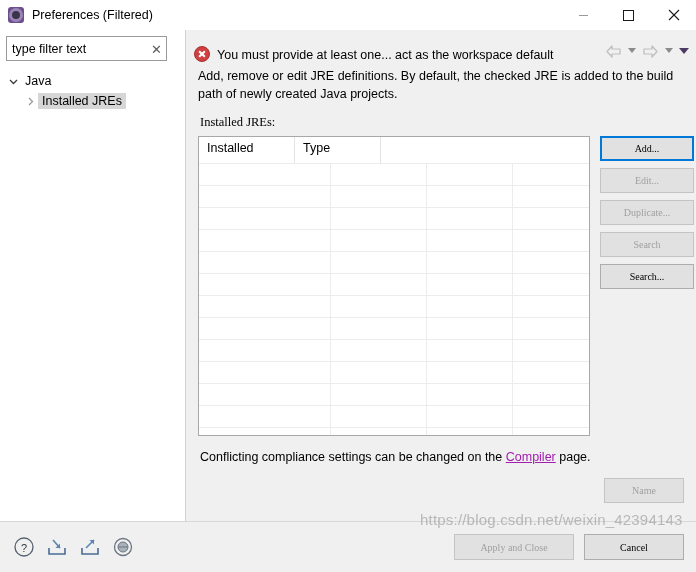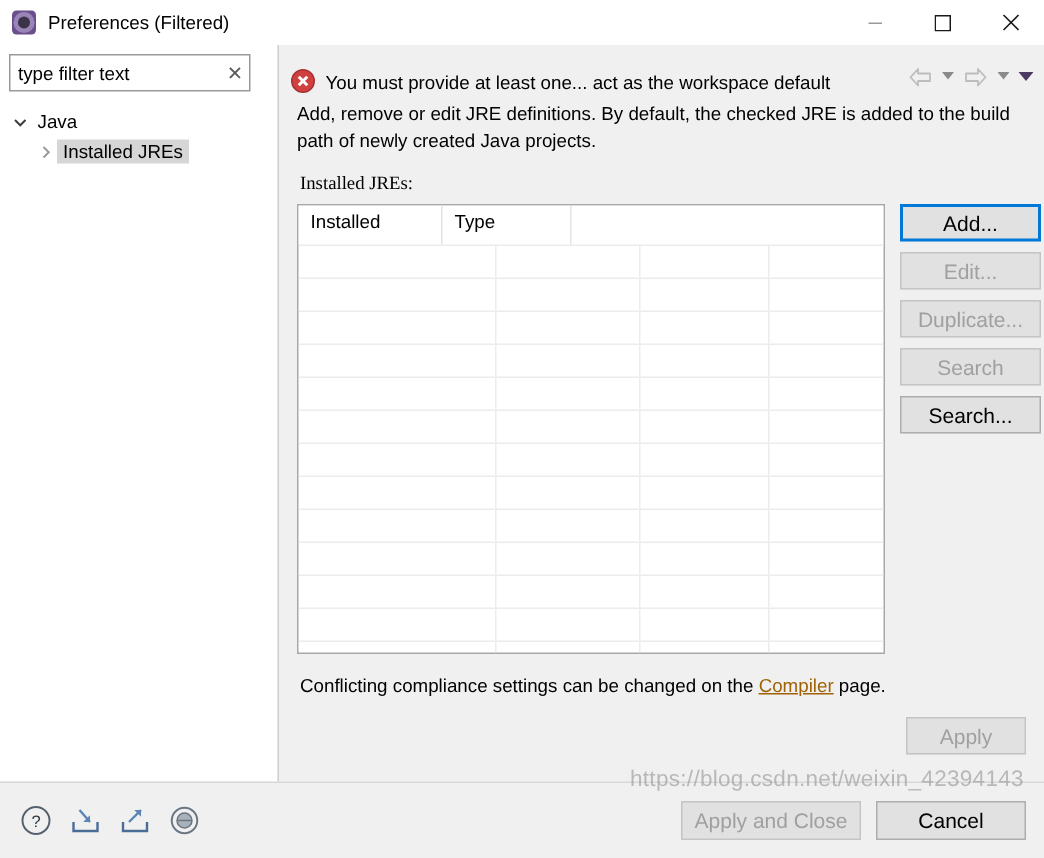--- a/index.html
+++ b/index.html
@@ -238,22 +238,22 @@
   .tcell:last-child { border-right: none; }
 
   #table-buttons {
     margin-left: 10px;
     display: flex; flex-direction: column;
     gap: 7px;
     padding-top: 0px;
   }
   .btn {
     width: 94px; height: 25px;
-    font-family: Liberation Sans, sans-serif;
-    font-size: 14px;
+    font-family: Liberation Serif, serif;
+    font-size: 10px;
     background: #e1e1e1;
     border: 1px solid #adadad;
     color: #000;
     display: flex; align-items: center; justify-content: center;
     white-space: nowrap;
   }
   .btn.focused {
     border: 2px solid #0078d7;
     background: #e1e1e1;
   }
@@ -262,21 +262,21 @@
     background: #e1e1e1;
     border: 1px solid #c4c4c4;
   }
 
   #footer-note {
     font-size: 12.5px; color: #000;
     margin-top: 14px;
     padding-left: 2px;
   }
   #footer-note a {
-    color: #a16207;
+    color: #a21caf;
     text-decoration: underline;
   }
   #apply-row {
     margin-top: 14px;
     display: flex; justify-content: flex-end;
     padding-right: 0px;
   }
   #apply-btn { width: 80px; height: 25px; }
 
   
@@ -515,21 +515,21 @@
             <div class="btn">Search...</div>
           </div>
 
         </div>
 
         <div id="footer-note">
           <span>Conflicting compliance settings can be changed on the </span><a href="#">Compiler</a><span> page.</span>
         </div>
 
         <div id="apply-row">
-          <div id="apply-btn" class="btn disabled">Apply</div>
+          <div id="apply-btn" class="btn disabled">Name</div>
         </div>
 
       </div>
     </div>
   </div>
 
   <div id="bottom-sep"></div>
   <div id="bottom-bar">
 
     <div id="bottom-left-icons">

